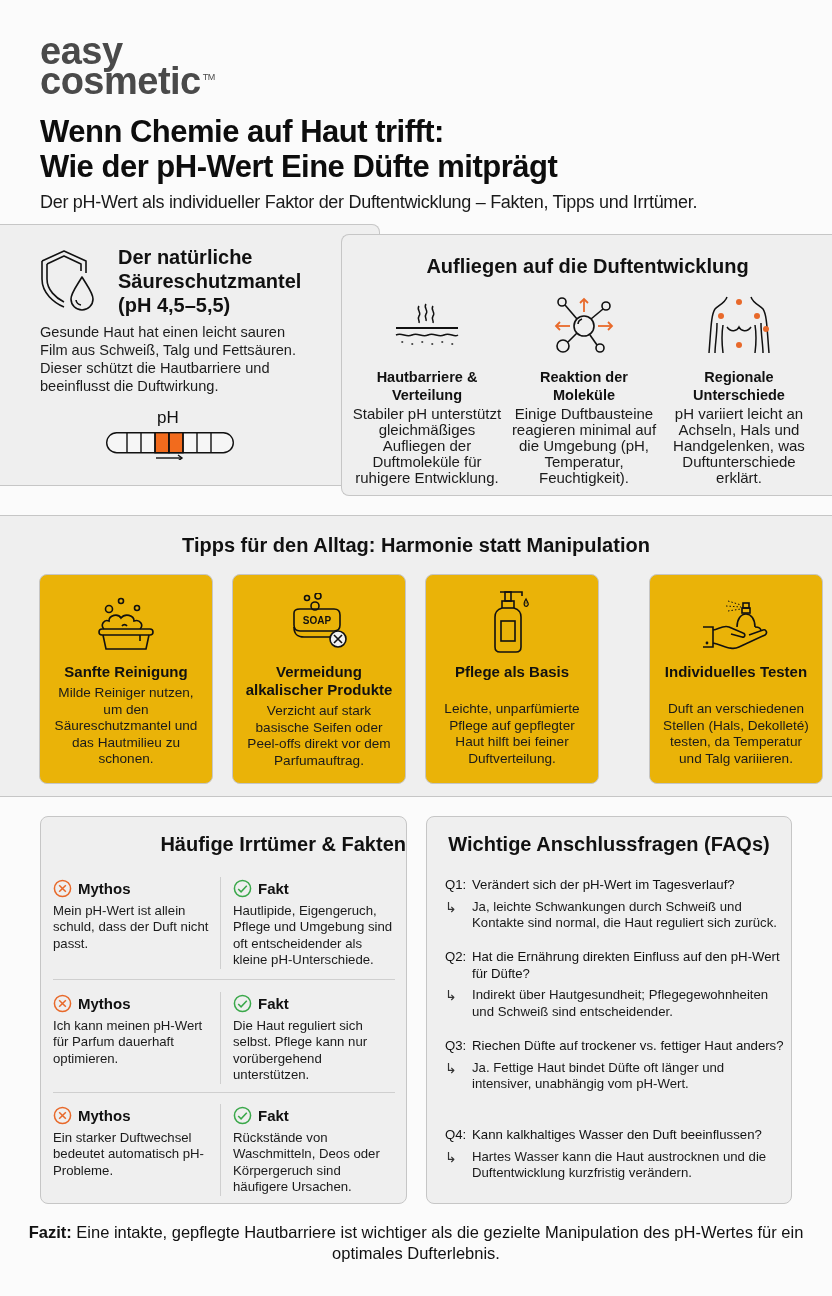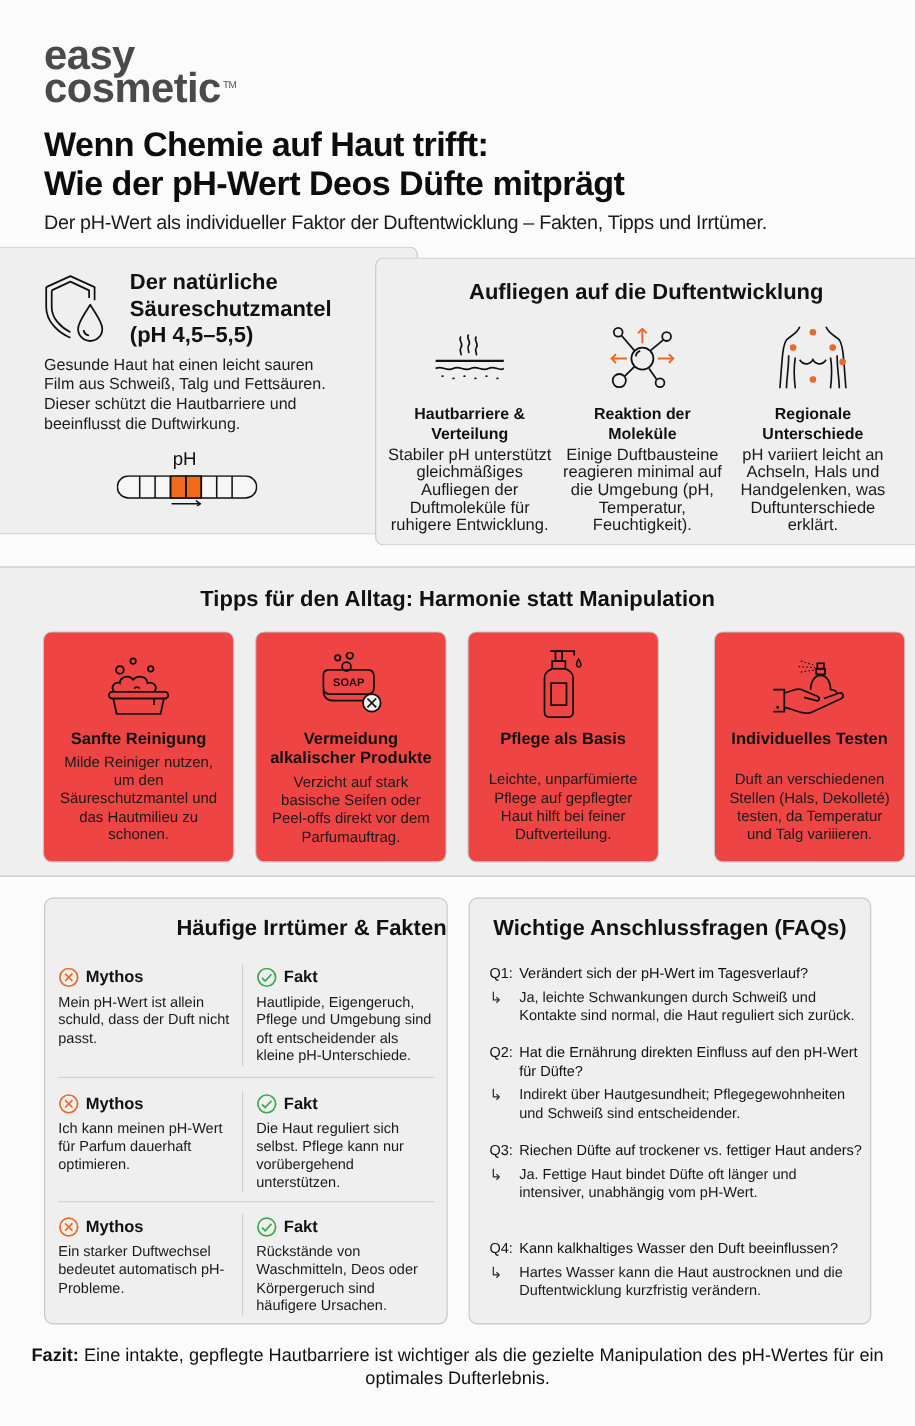--- a/index.html
+++ b/index.html
@@ -26,21 +26,21 @@
   #p2 { left: 341px; top: 234px; width: 491px; height: 262px; border-right: none; border-radius: 8px 0 0 8px; }
   #p2 h2 { position: absolute; left: 0; width: 491px; top: 20px; text-align: center; font-size: 20px; font-weight: 700; }
   .col3 { position: absolute; top: 55px; width: 150px; text-align: center; }
   .col3 .ic { height: 72px; display: flex; justify-content: center; align-items: center; }
   .col3 h3 { font-size: 14.5px; line-height: 18px; font-weight: 700; margin-top: 6px; }
   .col3 p { font-size: 15px; line-height: 16px; margin-top: 2px; color: #1a1a1a; }
 
   
   #tips { position: absolute; left: 0; top: 515px; width: 832px; height: 282px; background: #efefef; border-top: 1.5px solid #c6c6c6; border-bottom: 1.5px solid #c6c6c6; }
   #tips h2 { position: absolute; left: 0; width: 832px; top: 18px; text-align: center; font-size: 20px; font-weight: 700; }
-  .tip { position: absolute; top: 58px; width: 174px; height: 210px; border: 1.5px solid #c6c6c6; border-radius: 8px; background: #ef4444; text-align: center; }
+  .tip { position: absolute; top: 58px; width: 174px; height: 210px; border: 1.5px solid #c6c6c6; border-radius: 8px; background: #eab308; text-align: center; }
   .tip .ic { height: 76px; display: flex; justify-content: center; align-items: flex-end; padding-bottom: 4px; margin-top: 6px; }
   .tip h3 { font-size: 15px; line-height: 18px; font-weight: 700; margin-top: 6px; padding: 0 4px; }
   .tip p { font-size: 13.6px; line-height: 16.5px; color: #1a1a1a; padding: 0 8px; margin-top: 4px; }
   .tip p.gap { margin-top: 20px; }
 
   
   #myths { left: 40px; top: 816px; width: 367px; height: 388px; }
   #myths h2 { position: absolute; left: 0; width: 100%; top: 16px; text-align: right; font-size: 20px; font-weight: 700; }
   .mrow { position: absolute; left: 12px; width: 342px; height: 114px; }
   .mrow .cell { position: absolute; top: 0; }
@@ -66,21 +66,21 @@
 </head>
 <body>
 
 <div class="logo">
   <div>easy</div>
   <div><span>cosmetic</span><span class="tm">TM</span></div>
 </div>
 
 <div class="title">
   <div>Wenn Chemie auf Haut trifft:</div>
-  <div>Wie der pH-Wert Deos Düfte mitprägt</div>
+  <div>Wie der pH-Wert Eine Düfte mitprägt</div>
 </div>
 <div class="subtitle">Der pH-Wert als individueller Faktor der Duftentwicklung – Fakten, Tipps und Irrtümer.</div>
 
 <div class="card" id="p1">
   <svg class="shield" viewBox="0 0 64 64" fill="none" stroke="#111" stroke-width="1.6" stroke-linejoin="round">
     <path d="M4 14 L26 4 L48 14 L48 26"></path>
     <path d="M4 14 L4 32 C4 46 16 56 26 60"></path>
     <path d="M9 17 L26 9 L43 17 L43 24"></path>
     <path d="M9 17 L9 32 C9 43 18 51 26 55"></path>
     <path d="M44 30 C38 40 33 46 33 52 A11 11 0 0 0 55 52 C55 46 50 40 44 30 Z"></path>

